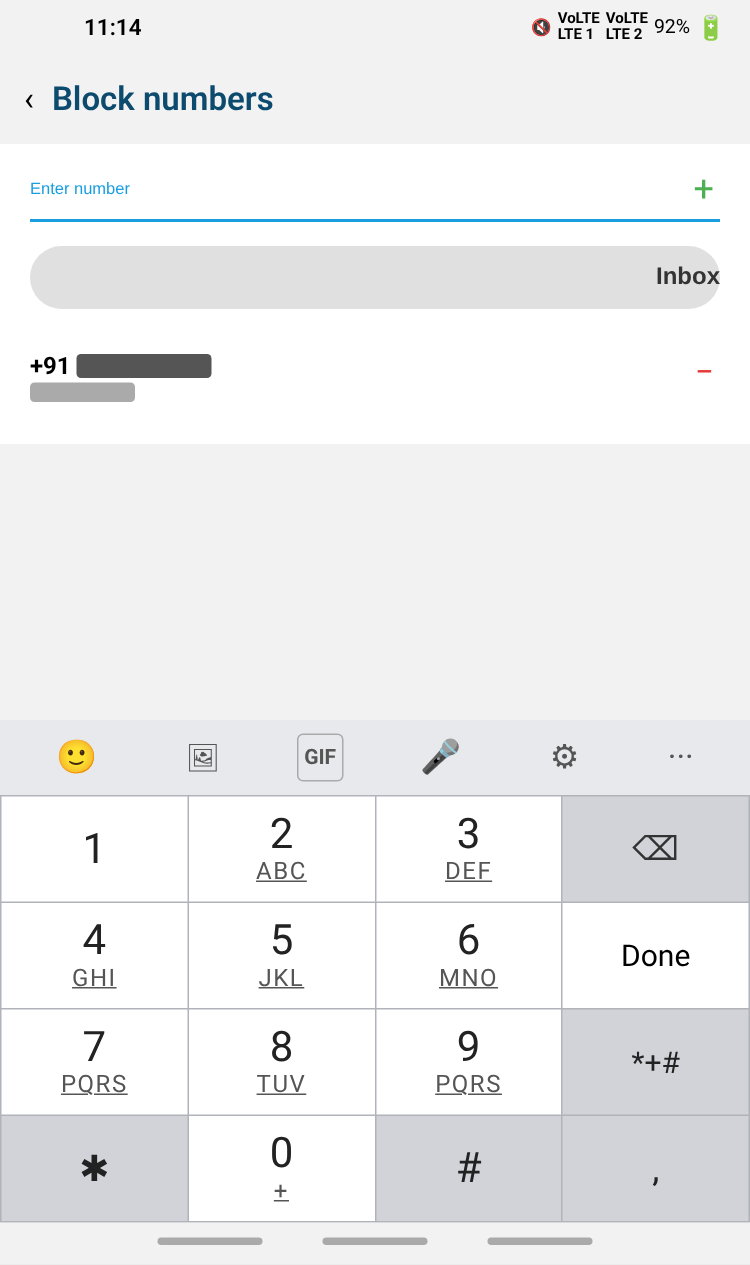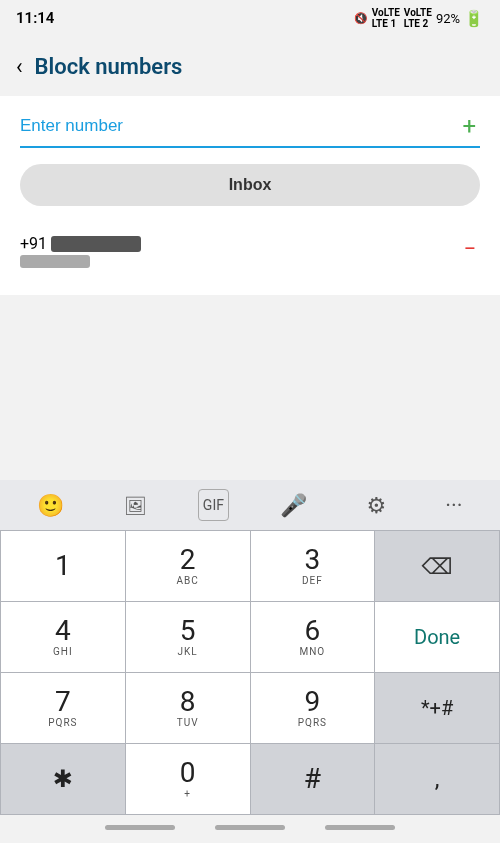--- a/index.html
+++ b/index.html
@@ -13,20 +13,21 @@
     }
 
     
     .status-bar {
       background: #f2f2f2;
       height: 36px;
       display: flex;
       align-items: center;
       justify-content: space-between;
       padding: 0 16px;
+      margin-left: 40px;
     }
     .status-time {
       font-size: 15px;
       font-weight: 600;
       color: #000;
     }
     .status-icons {
       display: flex;
       align-items: center;
       gap: 4px;
@@ -66,21 +67,21 @@
       display: flex;
       align-items: center;
       border-bottom: 2px solid #1a9ee0;
       padding-bottom: 6px;
       margin-bottom: 16px;
     }
     .phone-input {
       flex: 1;
       border: none;
       outline: none;
-      font-size: 17px;
+      font-size: 11px;
       color: #1a9ee0;
       background: transparent;
     }
     .phone-input::placeholder {
       color: #1a9ee0;
     }
     .plus-btn {
       font-size: 24px;
       color: #4caf50;
       cursor: pointer;
@@ -96,39 +97,40 @@
     .tab-btn {
       flex: 1;
       padding: 12px 0;
       border-radius: 25px;
       background: #e8e8e8;
       border: none;
       font-size: 16px;
       font-weight: 600;
       color: #333;
       cursor: pointer;
+      text-align: right;
     }
     .tab-btn.active {
       background: #e0e0e0;
     }
 
     
     .blocked-entry {
       display: flex;
       align-items: flex-start;
       justify-content: space-between;
       padding: 8px 0;
     }
     .blocked-info {
       display: flex;
       flex-direction: column;
     }
     .blocked-number {
       font-size: 16px;
-      font-weight: 400;
+      font-weight: 700;
       color: #000;
       display: flex;
       align-items: center;
       gap: 4px;
     }
     .redacted-block {
       display: inline-block;
       background: #555;
       color: #555;
       border-radius: 3px;
@@ -207,24 +209,25 @@
     .kb-key.blue-text .key-main {
       color: #1a9ee0;
     }
     .key-main {
       font-size: 28px;
       font-weight: 400;
       color: #222;
       line-height: 1;
     }
     .key-sub {
-      font-size: 10px;
+      font-size: 16px;
       color: #555;
       letter-spacing: 1px;
       margin-top: 1px;
+      text-decoration: underline;
     }
     .key-backspace {
       font-size: 22px;
       color: #333;
     }
 
     
     .nav-bar {
       background: #f2f2f2;
       height: 28px;
@@ -283,21 +286,21 @@
     </div>
     <span class="remove-btn">−</span>
   </div>
 </div>
 
 <div class="keyboard-container">
 
   <div class="kb-toolbar">
     <span class="kb-toolbar-icon">🙂</span>
     <span class="kb-toolbar-icon" style="font-size:18px;">🖼</span>
-    <span class="kb-toolbar-icon" style="font-size:14px;font-weight:400;border:1px solid #aaa;padding:7px 4px;border-radius:4px;text-align:center;">GIF</span>
+    <span class="kb-toolbar-icon" style="font-size:14px;font-weight:700;border:1px solid #aaa;padding:7px 4px;border-radius:4px;text-align:center;">GIF</span>
     <span class="kb-toolbar-icon">🎤</span>
     <span class="kb-toolbar-icon">⚙</span>
     <span class="kb-toolbar-icon">···</span>
   </div>
 
   <div class="kb-grid">
 
     <div class="kb-key">
       <span class="key-main">1</span>
       <span class="key-sub"></span>
@@ -320,21 +323,21 @@
     </div>
     <div class="kb-key">
       <span class="key-main">5</span>
       <span class="key-sub">JKL</span>
     </div>
     <div class="kb-key">
       <span class="key-main">6</span>
       <span class="key-sub">MNO</span>
     </div>
     <div class="kb-key blue-text">
-      <span class="key-main" style="font-size:20px;color:#0f766e;">Done</span>
+      <span class="key-main" style="font-size:20px;color:#000000;">Done</span>
     </div>
 
     <div class="kb-key">
       <span class="key-main">7</span>
       <span class="key-sub">PQRS</span>
     </div>
     <div class="kb-key">
       <span class="key-main">8</span>
       <span class="key-sub">TUV</span>
     </div>

